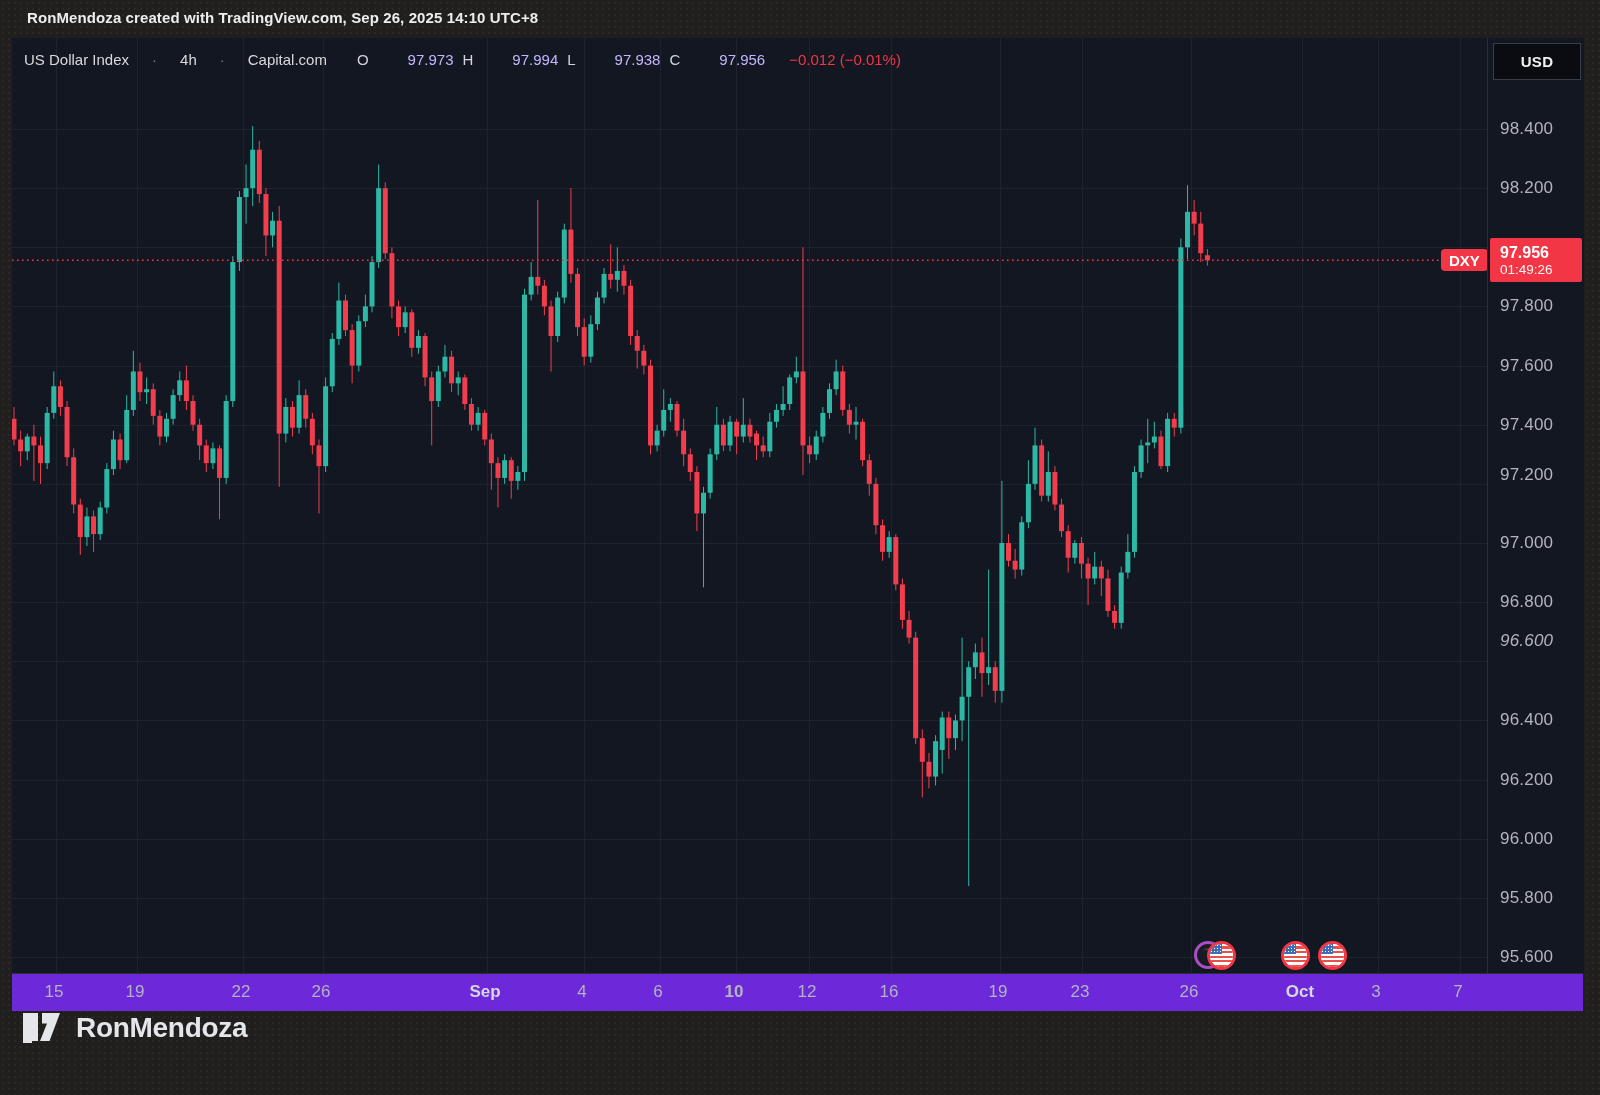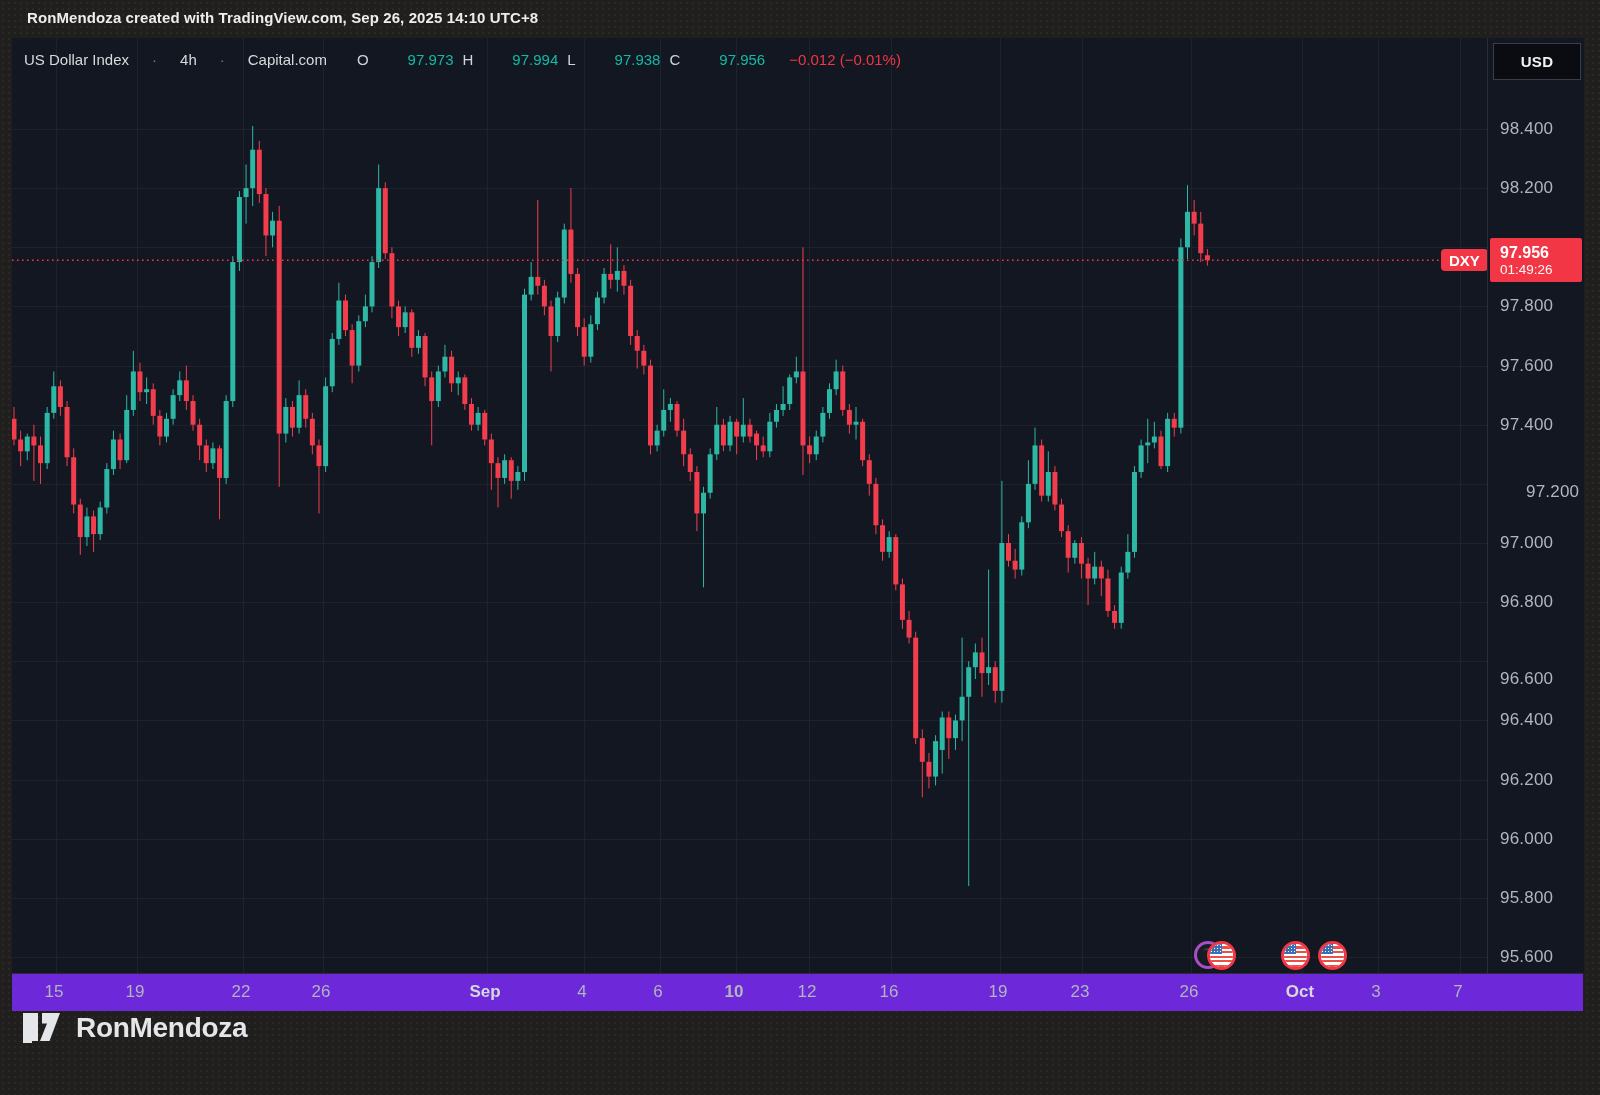--- a/index.html
+++ b/index.html
@@ -22,21 +22,21 @@
   #pane{position:absolute;left:0;top:0;width:1475px;height:935px;overflow:hidden;}
   #pane svg{position:absolute;left:0;top:0;}
   #legend{
     position:absolute;left:12px;top:11px;height:20px;
     display:flex;align-items:center;gap:22px;
     font-size:15px;color:#d8d9dd;white-space:nowrap;z-index:5;
   }
   #legend .sep{color:#787b86;margin:0 1px;}
   #legend .ohlc{margin-left:8px;display:flex;gap:9px;}
   #legend .pair .k{color:#d1d4dc;}
-  #legend .pair .v{color:#14b8a6;padding-left:39px;}
+  #legend .pair .v{color:#c4b5fd;padding-left:39px;}
   #legend .chg{color:#f23645;margin-left:2px;}
   #price-axis{
     position:absolute;left:1475px;top:0;width:96px;height:935px;
     border-left:1px solid #2a2e39;background:#131722;
   }
   .p-label{
     position:absolute;left:12px;transform:translateY(-50%);
     font-size:17px;color:#b2b5be;letter-spacing:.2px;
   }
   #time-axis{
@@ -879,24 +879,24 @@
     <div id="price-tag" style="top: 200.3px;">
       <span class="big">97.956</span>
       <span class="cd">01:49:26</span>
     </div>
   <div class="p-label" style="top: 91px;">98.400</div>
       <div class="p-label" style="top: 150.14px;">98.200</div>
       <div class="p-label" style="top: 209.28px;">98.000</div>
       <div class="p-label" style="top: 268.42px;">97.800</div>
       <div class="p-label" style="top: 327.56px;">97.600</div>
       <div class="p-label" style="top: 386.7px;">97.400</div>
-      <div class="p-label" style="top: 454px; margin-left: 26px;">97.200</div>
+      <div class="p-label" style="top: 437px;">97.200</div>
       <div class="p-label" style="top: 504.98px;">97.000</div>
       <div class="p-label" style="top: 564.12px;">96.800</div>
-      <div class="p-label" style="top: 641px;">96.600</div>
+      <div class="p-label" style="top: 603px; font-style: italic;">96.600</div>
       <div class="p-label" style="top: 682.4px;">96.400</div>
       <div class="p-label" style="top: 741.54px;">96.200</div>
       <div class="p-label" style="top: 800.68px;">96.000</div>
       <div class="p-label" style="top: 859.82px;">95.800</div>
       <div class="p-label" style="top: 918.96px;">95.600</div>
     </div>
 
   <div id="time-axis">
       <div class="t-label" style="left: 42px;">15</div>
       <div class="t-label" style="left: 123px;">19</div>

